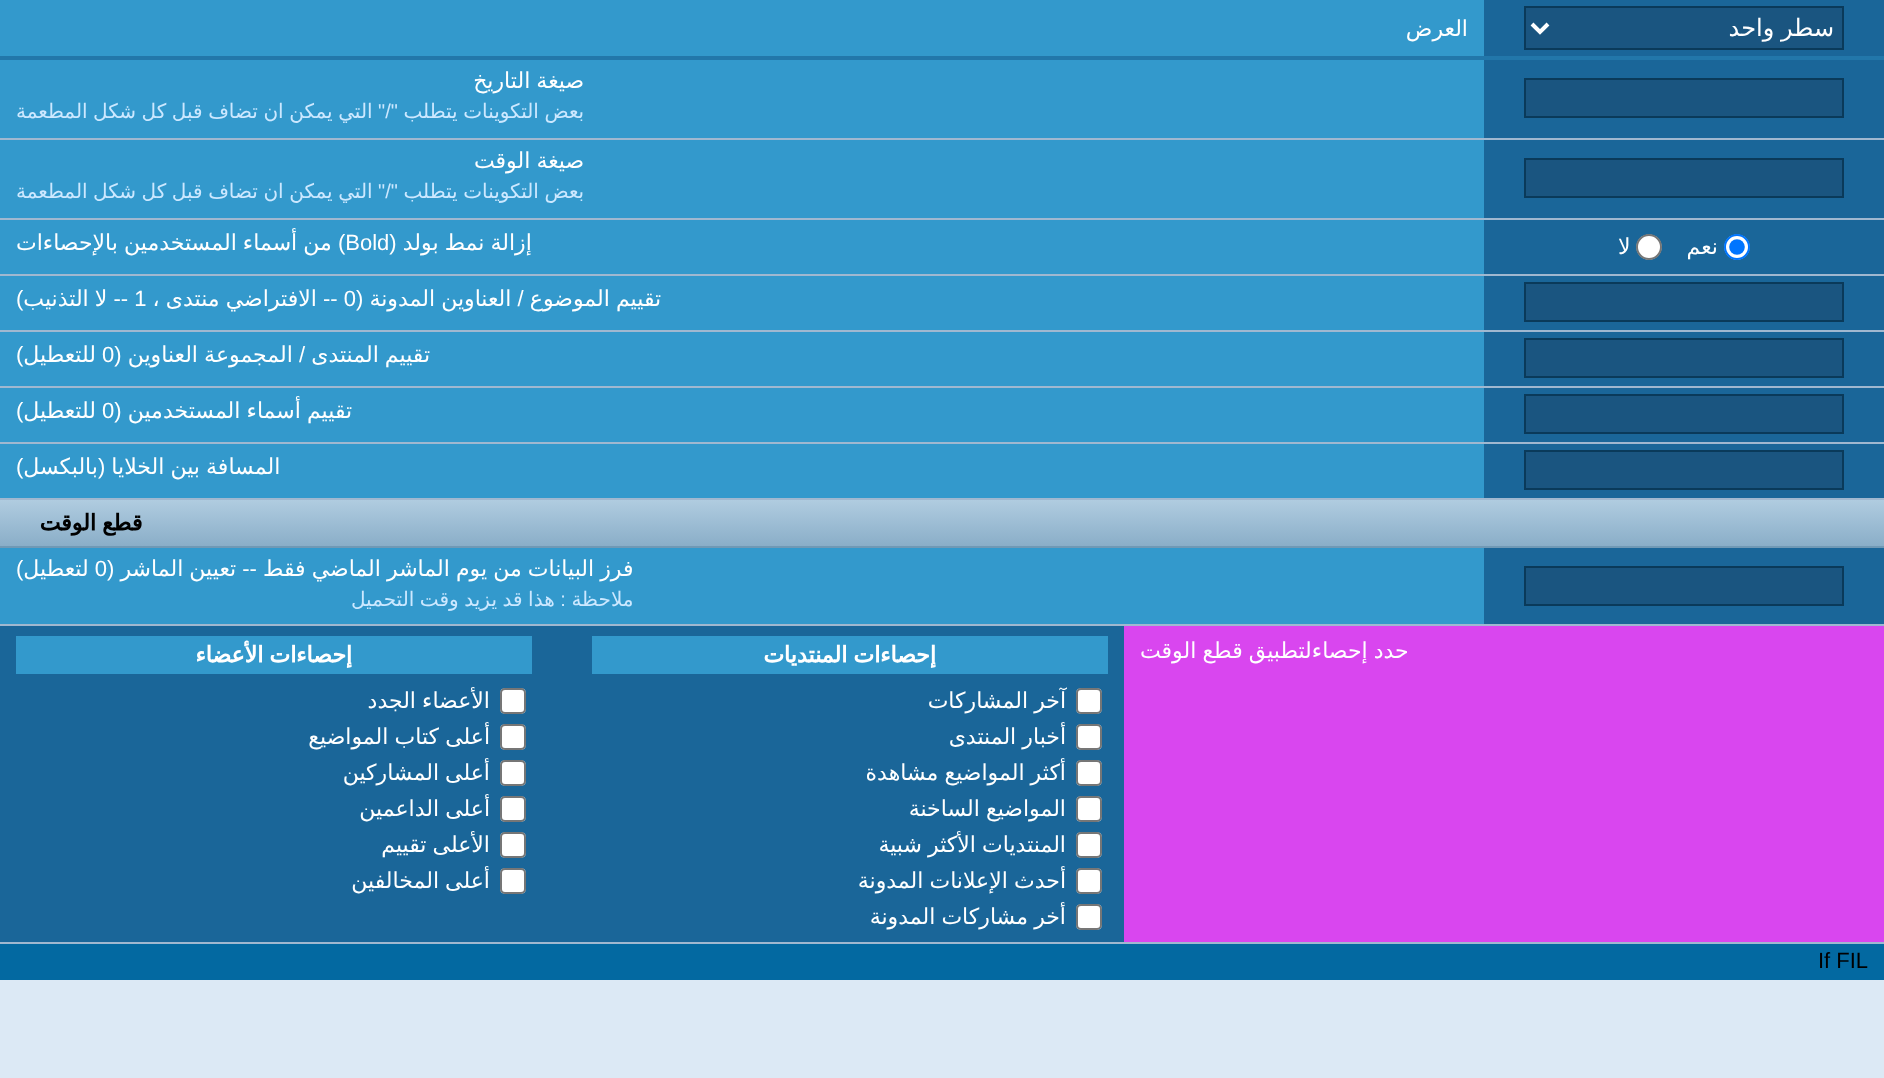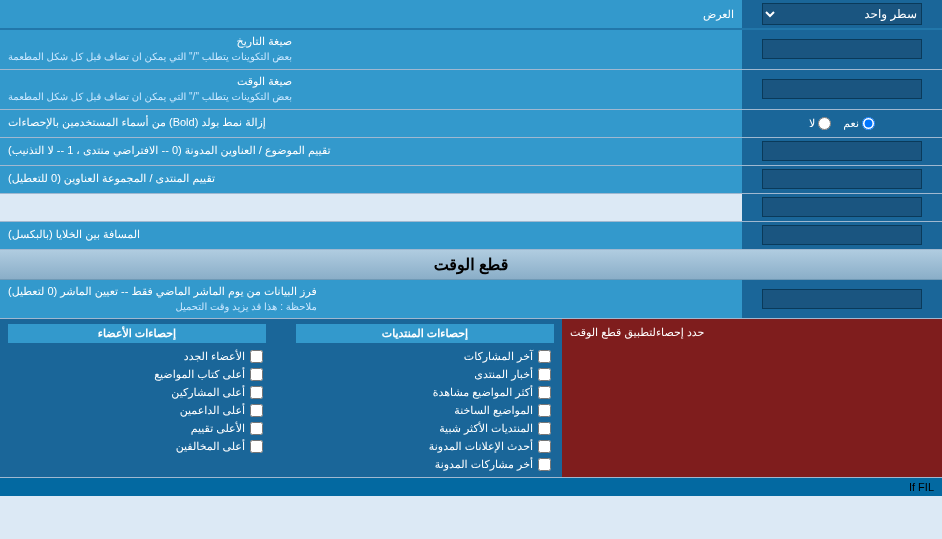--- a/index.html
+++ b/index.html
@@ -53,24 +53,24 @@
       text-align: center;
       width: 160px;
       height: 20px;
       font-size: 12px;
       padding: 2px 4px;
     }
 
     
     .section-header {
       background: linear-gradient(to bottom, #b0cce0, #8aaec8);
-      padding: 5px 10px;
+      padding: 5px 20px;
       font-weight: bold;
-      font-size: 16px;
-      text-align: center;
+      font-size: 11px;
+      text-align: left;
       border-bottom: 1px solid #7099b5;
       color: #000;
     }
 
     
     .top-header {
       display: flex;
       background: #3399cc;
       border-bottom: 2px solid #2277aa;
       min-height: 28px;
@@ -123,21 +123,21 @@
       font-size: 11px;
     }
 
     .stats-wrapper {
       display: flex;
       border-bottom: 1px solid #a0b8d0;
     }
 
     .stats-main-label {
       flex: 0 0 380px;
-      background: #7f1d1d;
+      background: #d946ef;
       color: #fff;
       padding: 5px 8px;
       display: flex;
       align-items: flex-start;
       justify-content: flex-end;
       text-align: right;
       font-size: 11px;
       line-height: 1.5;
     }
 
@@ -251,20 +251,21 @@
     <div class="row-input">
       <input type="text" style="">
     </div>
     <div class="row-label">تقييم المنتدى / المجموعة العناوين (0 للتعطيل)</div>
   </div>
 
   <div class="row">
     <div class="row-input">
       <input type="text" style="">
     </div>
+    <div class="row-label">تقييم أسماء المستخدمين (0 للتعطيل)</div>
   </div>
 
   <div class="row">
     <div class="row-input">
       <input type="text" style="">
     </div>
     <div class="row-label">المسافة بين الخلايا (بالبكسل)</div>
   </div>
 
   <div class="section-header">قطع الوقت</div>

